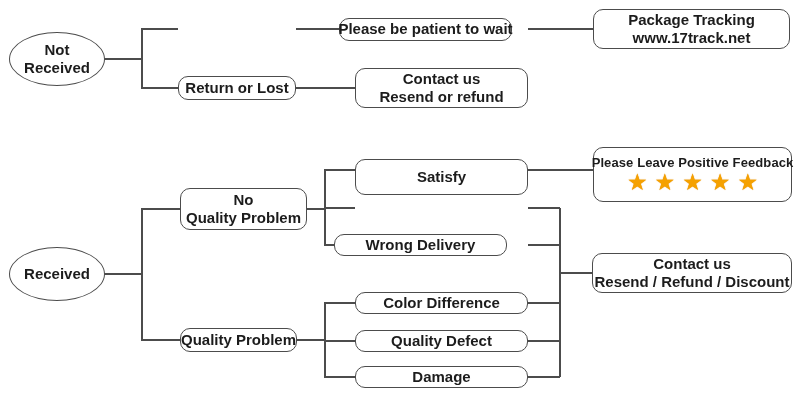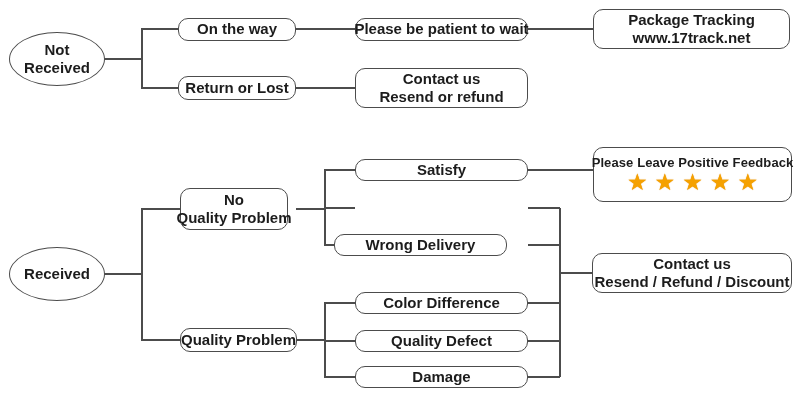--- a/index.html
+++ b/index.html
@@ -97,25 +97,22 @@
       <path d="M560 208 V377"></path>
       <path d="M560 273 H592"></path>
     </g>
   </svg>
 
   <div class="node ellipse" style="left:9px; top:32px; width:96px; height:54px;">
     <span>Not</span>
     <span>Received</span>
   </div>
 
-  <div class="node" style="left:178px; top:18px; width:118px; height:23px;">
-    <span>On the way</span>
-  </div>
 
-  <div class="node" style="left:355px; top:18px; width:173px; height:23px;">
+  <div class="node" style="left:339px; top:18px; width:173px; height:23px;">
     <span>Please be patient to wait</span>
   </div>
 
   <div class="node" style="left:593px; top:9px; width:197px; height:40px;">
     <span>Package Tracking</span>
     <span>www.17track.net</span>
   </div>
 
   <div class="node" style="left:178px; top:76px; width:118px; height:24px;text-align:center;">
     <span>Return or Lost</span>
@@ -123,30 +120,30 @@
 
   <div class="node" style="left:355px; top:68px; width:173px; height:40px;">
     <span>Contact us</span>
     <span>Resend or refund</span>
   </div>
 
   <div class="node ellipse" style="left:9px; top:247px; width:96px; height:54px;">
     <span>Received</span>
   </div>
 
-  <div class="node" style="left:180px; top:188px; width:108px; height:42px;">
+  <div class="node" style="left:180px; top:188px; width:127px; height:42px;">
     <span>No</span>
     <span>Quality Problem</span>
   </div>
 
   <div class="node" style="left:180px; top:328px; width:117px; height:24px;">
     <span>Quality Problem</span>
   </div>
 
-  <div class="node" style="left:355px; top:159px; width:173px; height:22px;">
+  <div class="node" style="left:355px; top:159px; width:173px; height:36px;">
     <span>Satisfy</span>
   </div>
 
 
   <div class="node" style="left:334px; top:234px; width:173px; height:22px;">
     <span>Wrong Delivery</span>
   </div>
 
   <div class="node" style="left:355px; top:292px; width:173px; height:22px;">
     <span>Color Difference</span>

